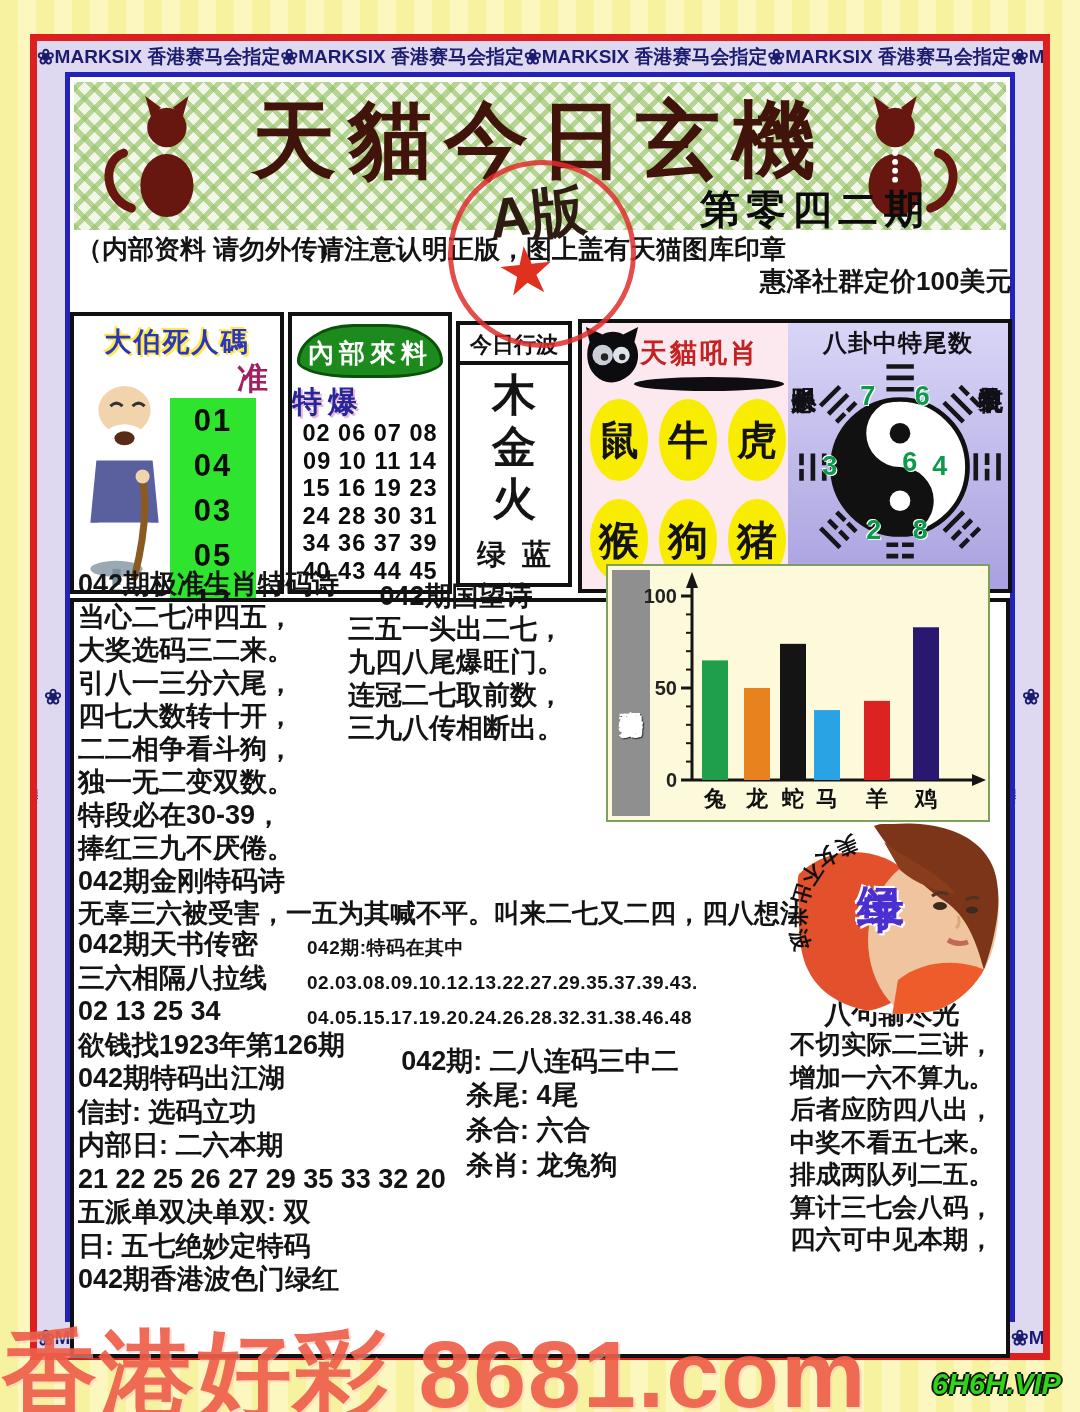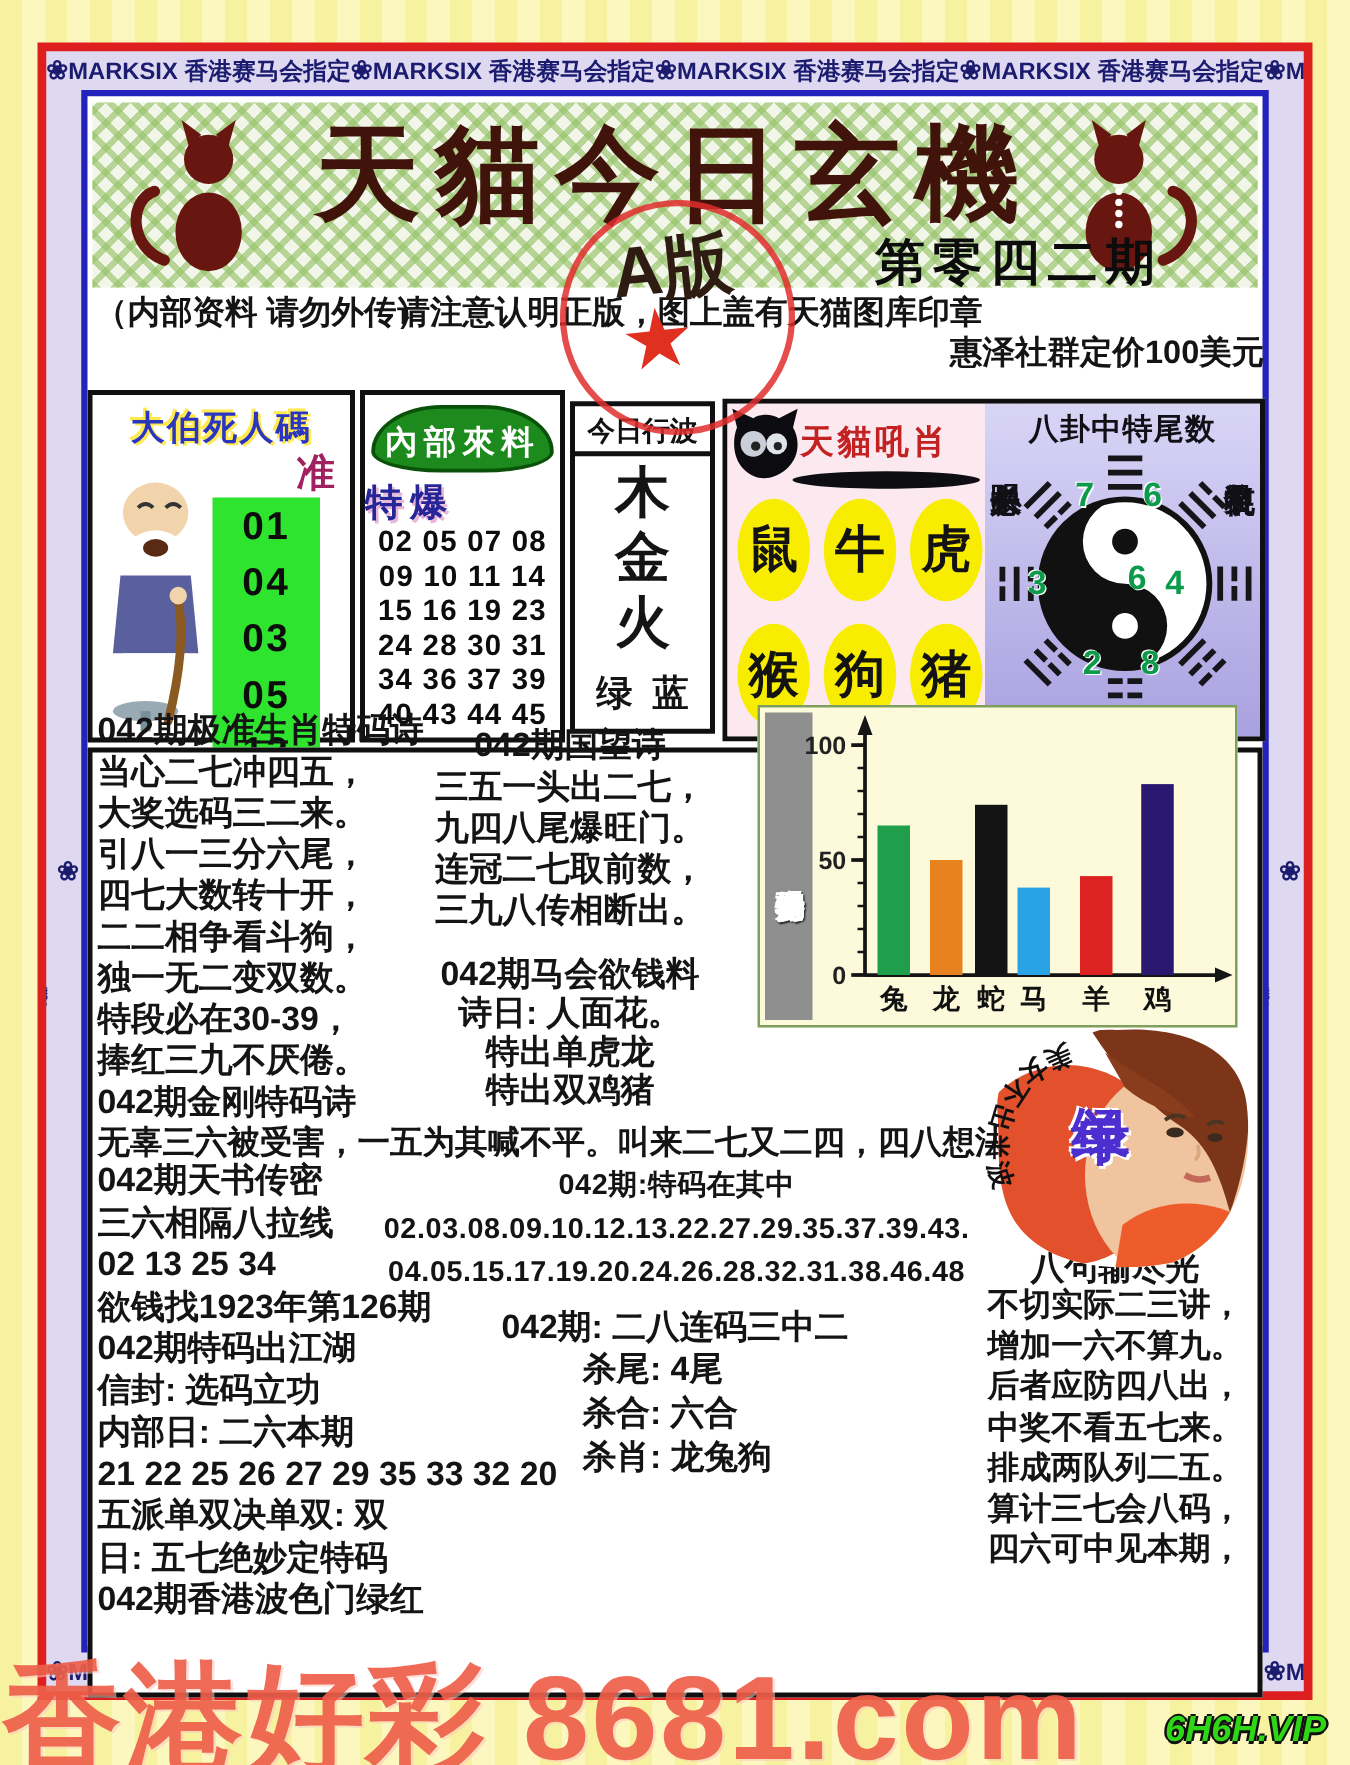--- a/index.html
+++ b/index.html
@@ -77,21 +77,21 @@
   .bg-num{position:absolute;font-size:27px;font-weight:900;color:#0b9b4b;z-index:3;
     text-shadow:1px 1px 0 #fff,-1px -1px 0 #fff;white-space:nowrap;}
   
   .p-main{left:70px;top:558px;width:940px;height:760px;}
   .tblock .ln{font-size:27px;font-weight:900;color:#141414;line-height:33px;white-space:nowrap;}
   .left1{left:78px;top:568px;}
   .wideline{left:78px;top:896px;font-size:26px;font-weight:900;color:#141414;white-space:nowrap;}
   .left2{left:78px;top:928px;} .left2 .ln{line-height:33.5px;}
   .guowang{left:298px;top:580px;width:316px;text-align:center;}
   .yuqian{left:298px;top:764px;width:316px;text-align:center;} .yuqian .ln{line-height:31px;}
-  .tema{left:307px;top:930px;} .tema .ln{font-size:23px;line-height:35px;letter-spacing:0.5px;text-align:center;}
+  .tema{left:307px;top:930px;} .tema .ln{font-size:19px;line-height:35px;letter-spacing:0.5px;}
   .lianma{left:300px;top:1044px;width:480px;}
   .lianma .title{font-size:27px;font-weight:900;color:#141414;text-align:center;line-height:34px;}
   .lianma .ln{font-size:27px;font-weight:900;color:#141414;line-height:35px;padding-left:166px;white-space:nowrap;}
   
   .chart{left:606px;top:564px;width:384px;height:258px;background:#fcfadb;border:2px solid #7f9f5f;box-sizing:border-box;z-index:2;}
   .chart-strip{position:absolute;left:4px;top:4px;width:38px;height:246px;background:#8f8f8f;
     display:flex;align-items:center;justify-content:center;}
   .chart-strip span{writing-mode:vertical-rl;text-orientation:upright;color:#fff;font-size:24px;font-weight:900;
     text-shadow:1px 1px 1px #333;line-height:38px;}
   .chart svg{position:absolute;left:0;top:0;}
@@ -206,21 +206,21 @@
         <div class="ln">03 05</div>
         <div class="ln">12 13</div>
         <div class="ln">17 18</div>
       </div>
   </div>
 
   <div class="abs panel p-neibu">
     <div class="nb-ribbon">內部來料</div>
     <div class="nb-burst">特爆</div>
     <div class="nb-rows">
-        <div class="ln">02 05 07 08</div>
+        <div class="ln">02 06 07 08</div>
         <div class="ln">09 10 11 14</div>
         <div class="ln">15 16 19 23</div>
         <div class="ln">24 28 30 31</div>
         <div class="ln">34 36 37 39</div>
         <div class="ln">40 43 44 45</div>
       </div>
   </div>
 
   <div class="abs panel p-xingbo">
     <div class="xb-title">今日行波</div>
@@ -308,26 +308,20 @@
       <div class="ln">五派单双决单双: 双</div>
       <div class="ln">日: 五七绝妙定特码</div>
       <div class="ln">042期香港波色门绿红</div>
     </div>
   <div class="abs tblock guowang">
       <div class="ln">042期国望诗</div>
       <div class="ln">三五一头出二七，</div>
       <div class="ln">九四八尾爆旺门。</div>
       <div class="ln">连冠二七取前数，</div>
       <div class="ln">三九八传相断出。</div>
-    </div>
-  <div class="abs tblock yuqian">
-      <div class="ln">042期马会欲钱料</div>
-      <div class="ln">诗日: 人面花。</div>
-      <div class="ln">特出单虎龙</div>
-      <div class="ln">特出双鸡猪</div>
     </div>
   <div class="abs tblock tema">
       <div class="ln">042期:特码在其中</div>
       <div class="ln">02.03.08.09.10.12.13.22.27.29.35.37.39.43.</div>
       <div class="ln">04.05.15.17.19.20.24.26.28.32.31.38.46.48</div>
     </div>
   <div class="abs lianma">
     <div class="title">042期: 二八连码三中二</div>
     <div>
         <div class="ln">杀尾: 4尾</div>

